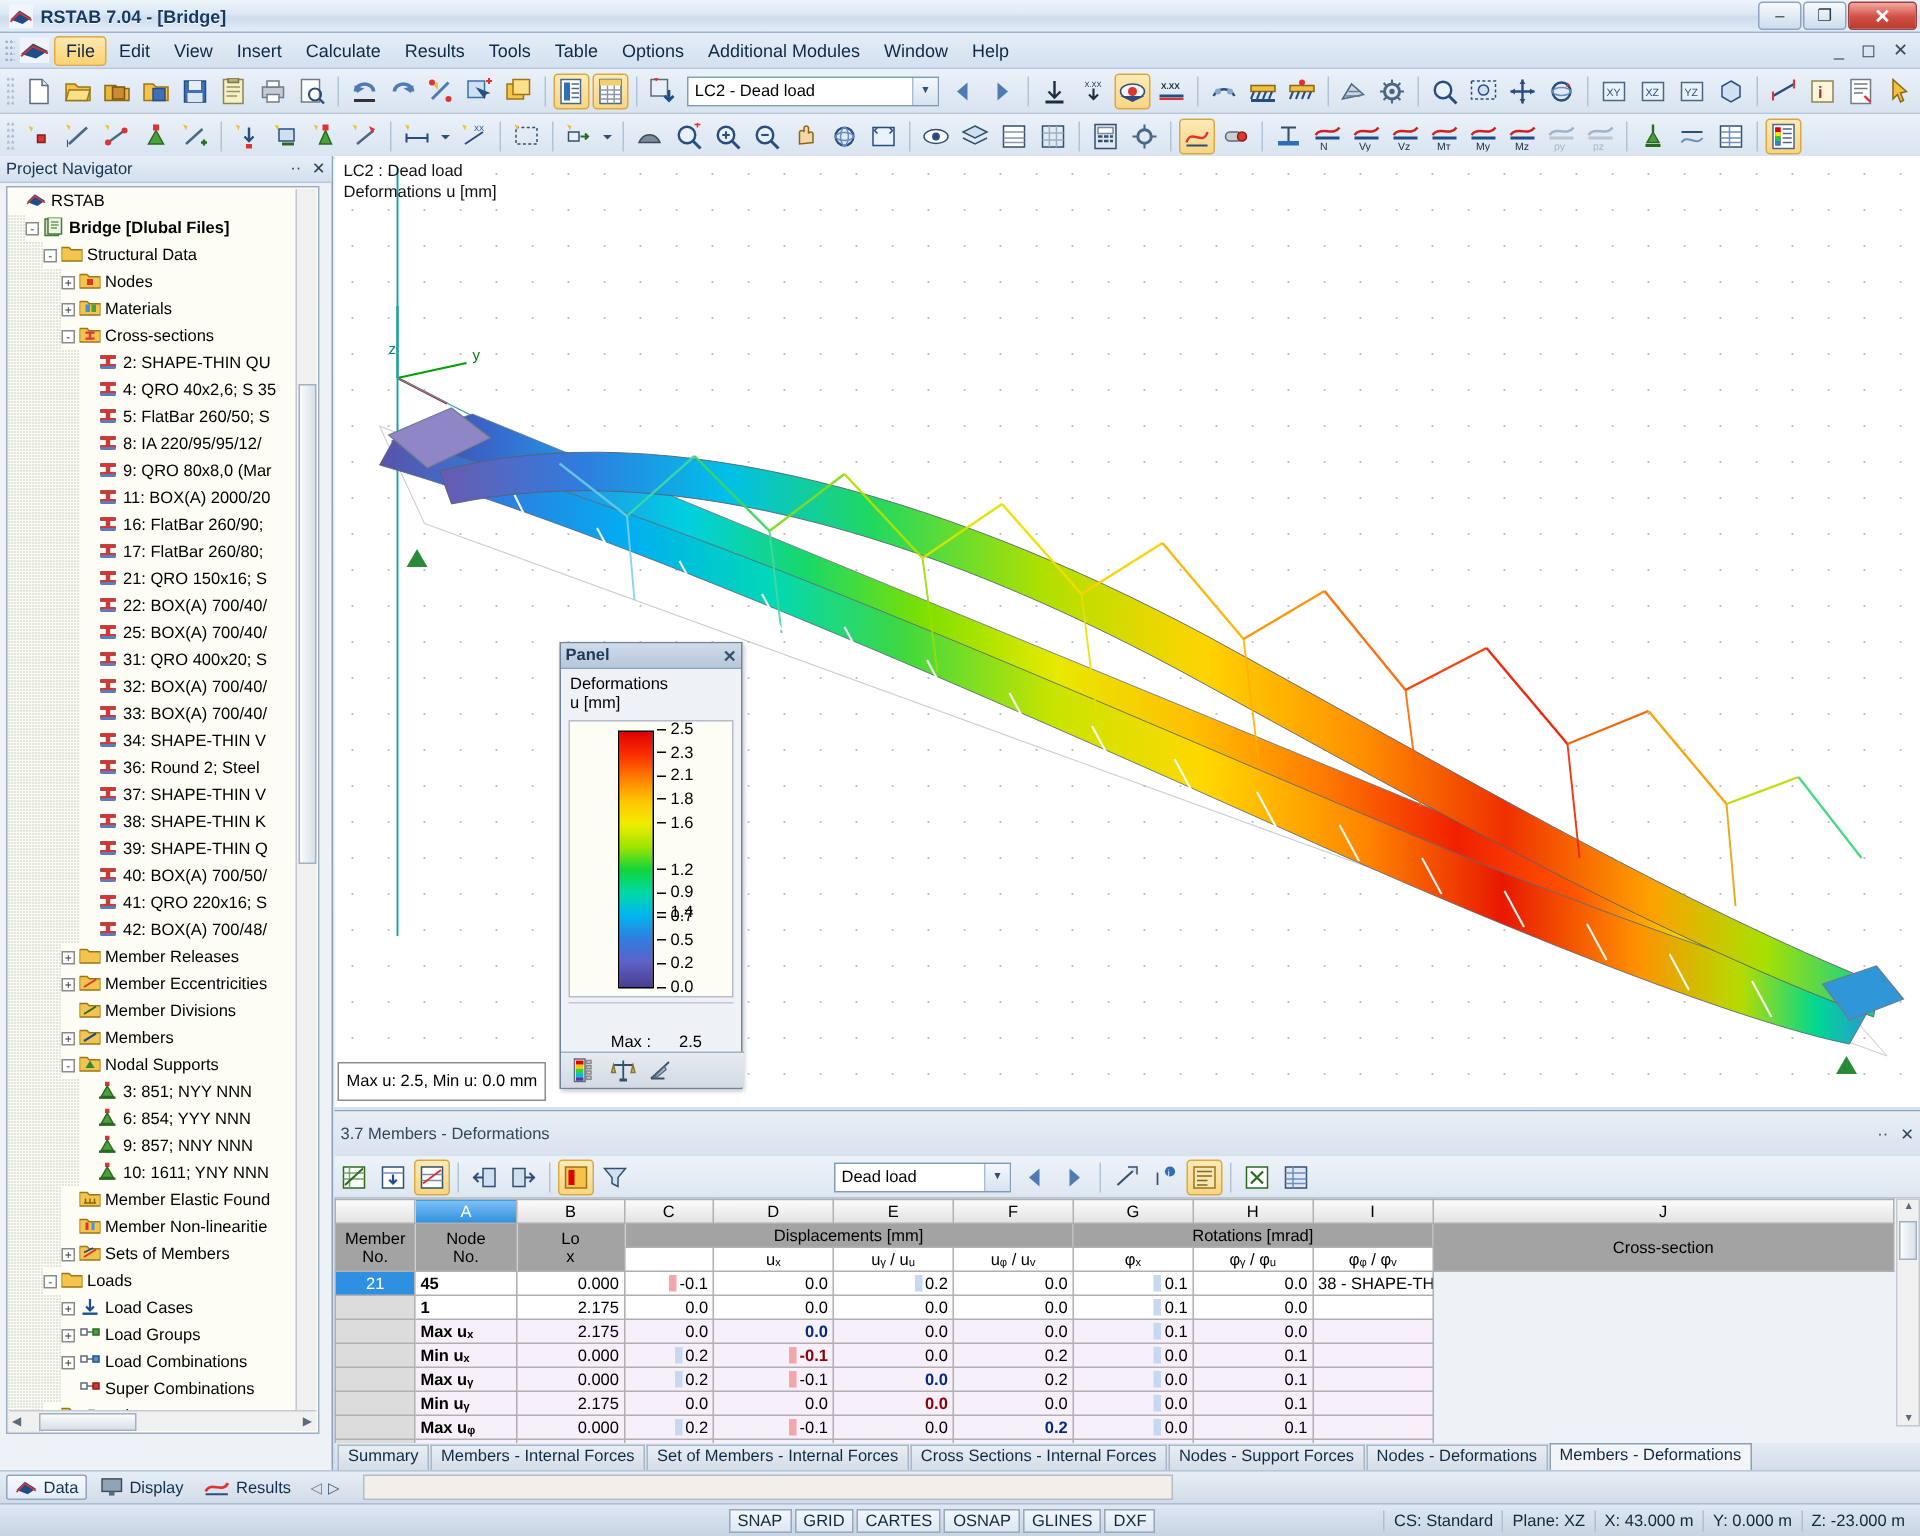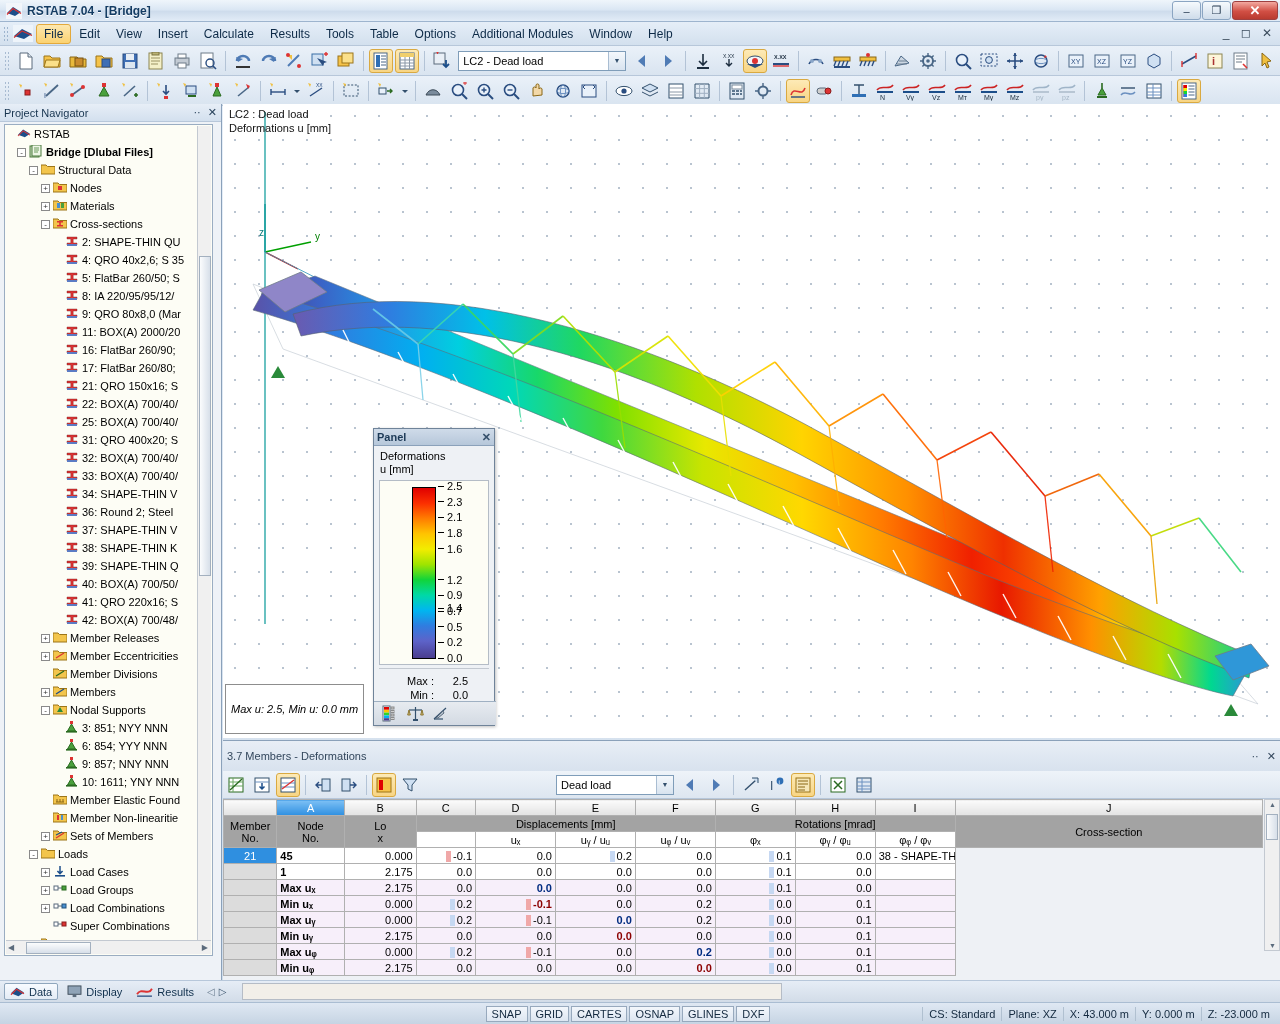--- a/index.html
+++ b/index.html
@@ -77,21 +77,21 @@
   .bold{ font-weight:bold; }
   .vscroll{ position:absolute; right:1px; top:1px; width:14px; bottom:15px; background:#f0f0f0; border-left:1px solid #c3c9d1;}
   .vthumb{ position:absolute; left:1px; width:12px; background:linear-gradient(90deg,#fbfcfd,#d7dfe9); border:1px solid #a3b0bf;}
   .hscroll{ position:absolute; left:1px; right:1px; bottom:1px; height:14px; background:#f0f0f0; border-top:1px solid #c3c9d1;}
 
   
   .view{ position:absolute; left:223px; top:104px; width:1057px; height:634px;
      background:#ffffff; overflow:hidden; }
   .vlabel{ position:absolute; left:6px; top:3px; font-size:11px; color:#111; line-height:14px; }
   .maxmin{ position:absolute; left:2px; bottom:4px; border:1px solid #8d8d8d; background:#fff;
-     padding:18px 5px; font-size:11px; color:#000;font-style:italic; }
+     padding:6px 5px; font-size:11px; color:#000; }
   .dotgrid{ position:absolute; inset:0;
      background-image:radial-gradient(circle,#b9c4d0 .8px,transparent .8px);
      background-size:24px 24px; }
 
   
   .panel{ position:absolute; left:373px; top:428px; width:122px; height:298px;
      background:#eef1f5; border:1px solid #6f8399; box-shadow:1px 1px 3px rgba(0,0,0,.25);}
   .panel-hdr{ height:17px; background:linear-gradient(180deg,#cfdbe9,#b6c7da);
      border-bottom:1px solid #8ba1ba; display:flex;align-items:center;
      padding:0 3px; font-size:11px; font-weight:bold; color:#1d3a57;}
@@ -99,21 +99,21 @@
   .panel-title{ padding:4px 6px 2px; font-size:11px; color:#000; line-height:13px;}
   .legbox{ margin:2px 5px; background:#fdfdf5; border:1px solid #b4bcc6; height:185px; position:relative;}
   .gradbar{ position:absolute; left:32px; top:6px; width:24px; height:172px; border:1px solid #000;
      background:linear-gradient(180deg,
        #e00000 0%, #fb2f00 9%, #ff7d00 18%, #ffc400 27%, #f2ec00 36%,
        #9fe400 45%, #11d43a 54%, #00d9a6 63%, #00b6f0 72%, #2f7de0 81%,
        #5d63c9 90%, #4a3d8f 100%); }
   .ticks{ position:absolute; left:58px; top:0; width:58px; height:185px; }
   .tick{ position:absolute; left:0; display:flex; align-items:center; font-size:11px; color:#000;}
   .tick i{ display:inline-block; width:6px; height:1px; background:#000; margin-right:3px;}
-  .mmbox{ margin:3px 5px 0; border-top:1px solid #c2c8d0; padding-top:5px; font-size:11px;}
+  .mmbox{ margin:3px 5px 0; border-top:1px solid #c2c8d0; padding-top:19px; font-size:11px;}
   .mmrow{ display:flex; justify-content:center; gap:4px; color:#000; padding:1px 0;}
   .mmrow b{ font-weight:normal; width:34px; text-align:right;}
   .mmrow s{ text-decoration:none; width:30px; text-align:right;}
   .ptabs{ position:absolute; left:0; bottom:0; width:122px; height:24px;
      background:linear-gradient(180deg,#e7ebf0,#d3dae3); border-top:1px solid #9fb0c2;
      display:flex; align-items:center; gap:8px; padding-left:8px;}
 
   
   .tablewrap{ position:absolute; left:223px; top:740px; width:1057px; height:240px;
      background:#eef1f5; border-top:1px solid #8ba1ba;}
@@ -1951,20 +1951,29 @@
           </tbody>
       </table>
       <div style="position:absolute;right:0;top:0;width:16px;height:152px;background:#f0f0f0;border:1px solid #c3c9d1;">
         <div style="position:absolute;left:1px;top:14px;width:12px;height:26px;background:linear-gradient(90deg,#fbfcfd,#d7dfe9);border:1px solid #a3b0bf;"></div>
         <div style="position:absolute;left:4px;top:1px;font-size:7px;color:#5b6b7c;">▲</div>
         <div style="position:absolute;left:4px;bottom:1px;font-size:7px;color:#5b6b7c;">▼</div>
       </div>
     </div>
   </div>
 
+  <div class="tabsbar" id="table-tabs">
+      <div class="tab">Summary</div>
+      <div class="tab">Members - Internal Forces</div>
+      <div class="tab">Set of Members - Internal Forces</div>
+      <div class="tab">Cross Sections - Internal Forces</div>
+      <div class="tab">Nodes - Support Forces</div>
+      <div class="tab">Nodes - Deformations</div>
+      <div class="tab sel">Members - Deformations</div>
+    </div>
 
   <div class="modebar">
     <div class="mode sel">
       <svg width="15" height="13" viewBox="0 0 16 14">
         <path d="M1 9 L7 3 L15 8 L9 12 Z" fill="#1c4e8a"></path>
           <path d="M1 10.5 L7 4.5 L15 9.5" stroke="#d33" fill="none" stroke-width="1.2"></path>
         </svg>
       <span>Data</span>
     </div>
     <div class="mode">

